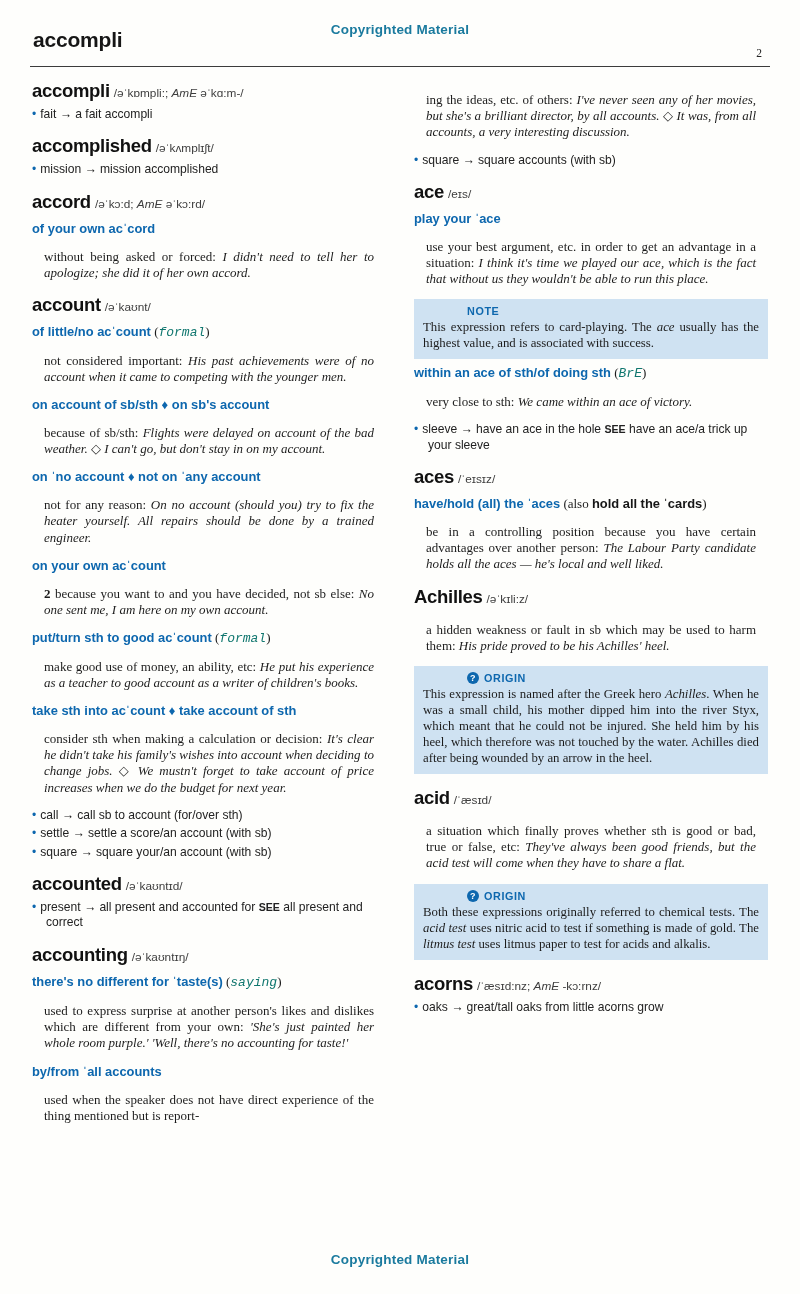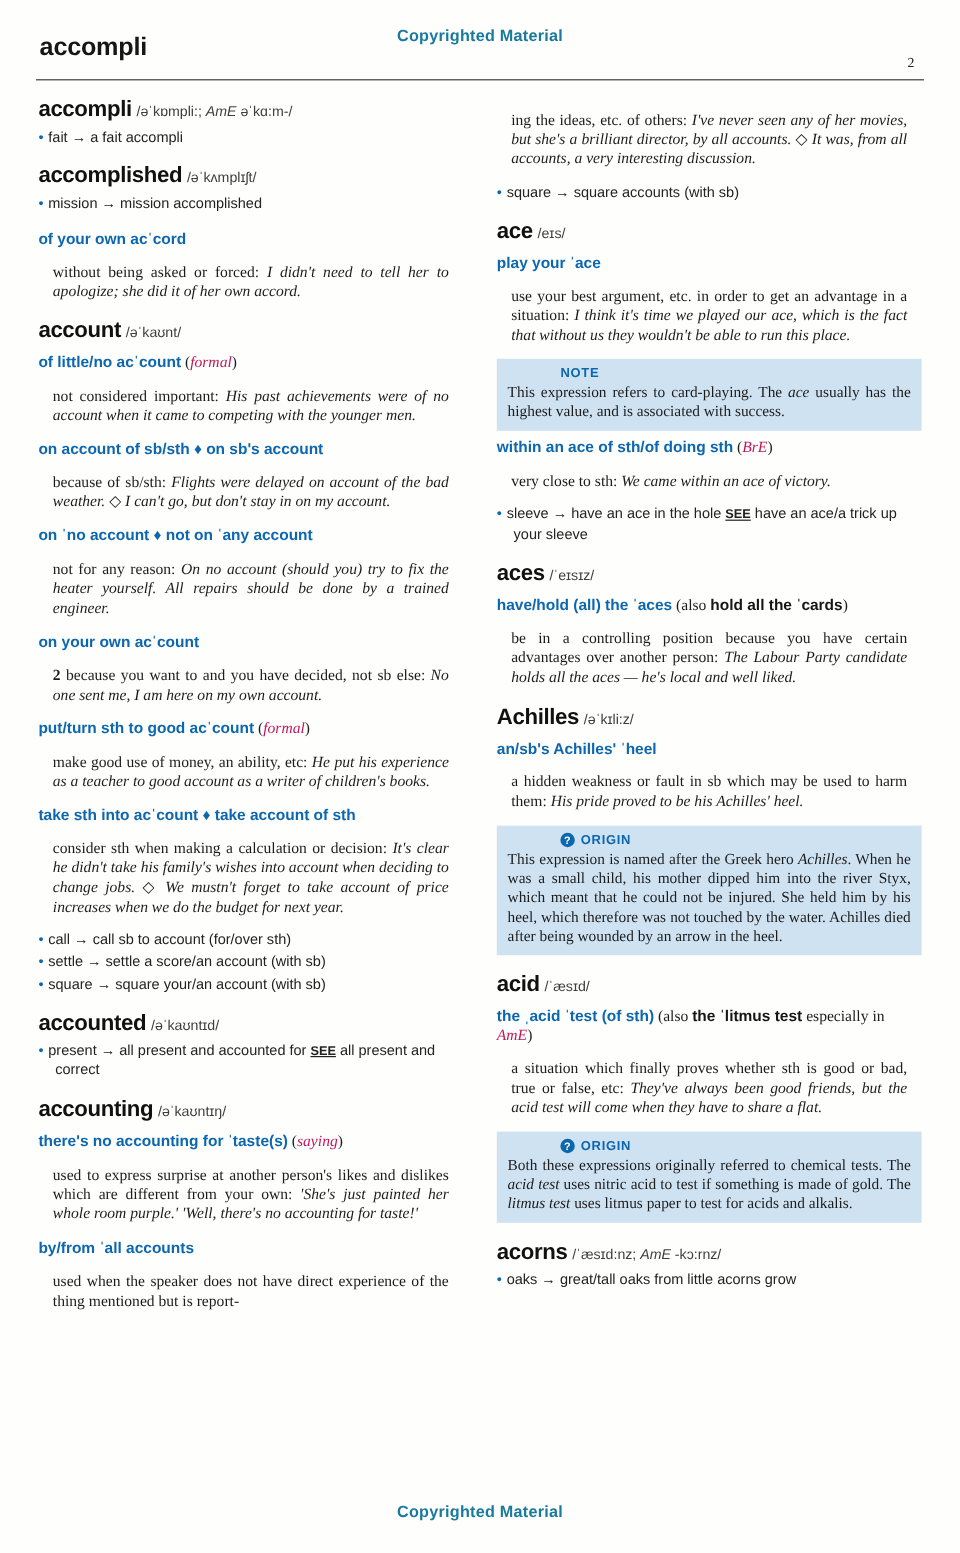--- a/index.html
+++ b/index.html
@@ -46,31 +46,31 @@
     font-family:"Liberation Sans", sans-serif; font-size:11.8px; color:#3d3d3d;
   }
   .phon .t-i { font-style:italic; }
 
   .idiom {
     margin:6px 0 0 0;
     font-family:"Liberation Sans", sans-serif; font-weight:bold;
     font-size:12.9px; line-height:15.8px; color:var(--accent, #0d67ae);
   }
   .idiom .t-p  { font-family:"Liberation Serif", serif; font-weight:normal; color:#1c1c1c; font-size:13px; }
-  .idiom .t-lab{ font-family:Liberation Serif, serif; font-weight:normal; font-style:italic; color:#be185d; font-size:13px; }
+  .idiom .t-lab{ font-family:Liberation Mono, monospace; font-weight:normal; font-style:italic; color:#0f766e; font-size:13px; }
   .idiom .t-hb { color:#161616; }
 
   .def {
     margin:12px; font-size:13px; line-height:16.2px; text-align:justify;
   }
   .t-i  { font-style:italic; }
   .t-b  { font-weight:bold; }
   .t-hb { font-family:"Liberation Sans", sans-serif; font-weight:bold; }
   .t-lab{ font-style:italic; }
-  .t-see{ font-family:"Liberation Sans", sans-serif; font-weight:bold; font-size:10.6px;text-decoration:underline; }
+  .t-see{ font-family:"Liberation Sans", sans-serif; font-weight:bold; font-size:10.6px; }
   .t-w  { font-weight:normal; }
 
   .bullet {
     margin:3px 0 0 0; font-family:"Liberation Sans", sans-serif;
     font-size:12.1px; line-height:15.4px; color:#222;
     padding-left:14px; text-indent:-14px;
   }
   .bullet .dot { color:var(--accent, #0d67ae); margin-right:4px; }
 
   .box {
@@ -102,20 +102,21 @@
     <div class="col" id="col-left">
         <div class="entry">
           <p class="hw-line"><span class="headword">accompli</span> <span class="phon"><span class="t-p">/əˈkɒmpli:; </span><span class="t-i">AmE</span><span class="t-p"> əˈkɑ:m-/</span></span></p>
           <p class="bullet"><span class="dot">•</span><span class="t-w">fait</span><span class="t-p"> → a fait accompli</span></p>
         </div>
         <div class="entry">
           <p class="hw-line"><span class="headword">accomplished</span> <span class="phon"><span class="t-p">/əˈkʌmplɪʃt/</span></span></p>
           <p class="bullet"><span class="dot">•</span><span class="t-w">mission</span><span class="t-p"> → mission accomplished</span></p>
         </div>
         <div class="entry">
+          <p class="hw-line"><span class="headword">accord</span> <span class="phon"><span class="t-p">/əˈkɔ:d; </span><span class="t-i">AmE</span><span class="t-p"> əˈkɔ:rd/</span></span></p>
           <p class="idiom"><span class="t-h">of your own acˈcord</span></p>
           <p class="def"><span class="t-p">without being asked or forced: </span><span class="t-i">I didn't need to tell her to apologize; she did it of her own accord.</span></p>
         </div>
         <div class="entry">
           <p class="hw-line"><span class="headword">account</span> <span class="phon"><span class="t-p">/əˈkaʊnt/</span></span></p>
           <p class="idiom"><span class="t-h">of little/no acˈcount</span><span class="t-p"> (</span><span class="t-lab">formal</span><span class="t-p">)</span></p>
           <p class="def"><span class="t-p">not considered important: </span><span class="t-i">His past achievements were of no account when it came to competing with the younger men.</span></p>
           <p class="idiom"><span class="t-h">on account of sb/sth ♦ on sb's account</span></p>
           <p class="def"><span class="t-p">because of sb/sth: </span><span class="t-i">Flights were delayed on account of the bad weather.</span><span class="t-p"> ◇ </span><span class="t-i">I can't go, but don't stay in on my account.</span></p>
           <p class="idiom"><span class="t-h">on ˈno account ♦ not on ˈany account</span></p>
@@ -129,21 +130,21 @@
           <p class="bullet"><span class="dot">•</span><span class="t-w">call</span><span class="t-p"> → call sb to account (for/over sth)</span></p>
           <p class="bullet"><span class="dot">•</span><span class="t-w">settle</span><span class="t-p"> → settle a score/an account (with sb)</span></p>
           <p class="bullet"><span class="dot">•</span><span class="t-w">square</span><span class="t-p"> → square your/an account (with sb)</span></p>
         </div>
         <div class="entry">
           <p class="hw-line"><span class="headword">accounted</span> <span class="phon"><span class="t-p">/əˈkaʊntɪd/</span></span></p>
           <p class="bullet"><span class="dot">•</span><span class="t-w">present</span><span class="t-p"> → all present and accounted for </span><span class="t-see">SEE</span><span class="t-p"> all present and correct</span></p>
         </div>
         <div class="entry">
           <p class="hw-line"><span class="headword">accounting</span> <span class="phon"><span class="t-p">/əˈkaʊntɪŋ/</span></span></p>
-          <p class="idiom"><span class="t-h">there's no accounting for ˈtaste(s)</span><span class="t-p"> (</span><span class="t-lab">saying</span><span class="t-p">)</span></p>
+          <p class="idiom"><span class="t-h">there's no different for ˈtaste(s)</span><span class="t-p"> (</span><span class="t-lab">saying</span><span class="t-p">)</span></p>
           <p class="def"><span class="t-p">used to express surprise at another person's likes and dislikes which are different from your own: </span><span class="t-i">'She's just painted her whole room purple.' 'Well, there's no accounting for taste!'</span></p>
         </div>
         <div class="entry">
           <p class="idiom"><span class="t-h">by/from ˈall accounts</span></p>
           <p class="def"><span class="t-p">used when the speaker does not have direct experience of the thing mentioned but is report-</span></p>
         </div>
       </div>
     <div class="col" id="col-right">
         <div class="entry">
           <p class="def"><span class="t-p">ing the ideas, etc. of others: </span><span class="t-i">I've never seen any of her movies, but she's a brilliant director, by all accounts.</span><span class="t-p"> ◇ </span><span class="t-i">It was, from all accounts, a very interesting discussion.</span></p>
@@ -163,33 +164,31 @@
           <p class="def"><span class="t-p">very close to sth: </span><span class="t-i">We came within an ace of victory.</span></p>
           <p class="bullet"><span class="dot">•</span><span class="t-w">sleeve</span><span class="t-p"> → have an ace in the hole </span><span class="t-see">SEE</span><span class="t-p"> have an ace/a trick up your sleeve</span></p>
         </div>
         <div class="entry">
           <p class="hw-line"><span class="headword">aces</span> <span class="phon"><span class="t-p">/ˈeɪsɪz/</span></span></p>
           <p class="idiom"><span class="t-h">have/hold (all) the ˈaces</span><span class="t-p"> (also </span><span class="t-hb">hold all the ˈcards</span><span class="t-p">)</span></p>
           <p class="def"><span class="t-p">be in a controlling position because you have certain advantages over another person: </span><span class="t-i">The Labour Party candidate holds all the aces — he's local and well liked.</span></p>
         </div>
         <div class="entry">
           <p class="hw-line"><span class="headword">Achilles</span> <span class="phon"><span class="t-p">/əˈkɪli:z/</span></span></p>
-          <p class="idiom"><span class="t-h">an/sb's Achilles' ˈheel</span></p>
           <p class="def"><span class="t-p">a hidden weakness or fault in sb which may be used to harm them: </span><span class="t-i">His pride proved to be his Achilles' heel.</span></p>
           <div class="box origin">
             <p class="box-title">
               <span class="q-icon">?</span>
               <span class="box-title-text">ORIGIN</span>
             </p>
             <p class="box-text"><span class="t-p">This expression is named after the Greek hero </span><span class="t-i">Achilles</span><span class="t-p">. When he was a small child, his mother dipped him into the river Styx, which meant that he could not be injured. She held him by his heel, which therefore was not touched by the water. Achilles died after being wounded by an arrow in the heel.</span></p>
           </div>
         </div>
         <div class="entry">
           <p class="hw-line"><span class="headword">acid</span> <span class="phon"><span class="t-p">/ˈæsɪd/</span></span></p>
-          <p class="idiom"><span class="t-h">the ˌacid ˈtest (of sth)</span><span class="t-p"> (also </span><span class="t-hb">the ˈlitmus test</span><span class="t-p"> especially in </span><span class="t-lab">AmE</span><span class="t-p">)</span></p>
           <p class="def"><span class="t-p">a situation which finally proves whether sth is good or bad, true or false, etc: </span><span class="t-i">They've always been good friends, but the acid test will come when they have to share a flat.</span></p>
           <div class="box origin">
             <p class="box-title">
               <span class="q-icon">?</span>
               <span class="box-title-text">ORIGIN</span>
             </p>
             <p class="box-text"><span class="t-p">Both these expressions originally referred to chemical tests. The </span><span class="t-i">acid test</span><span class="t-p"> uses nitric acid to test if something is made of gold. The </span><span class="t-i">litmus test</span><span class="t-p"> uses litmus paper to test for acids and alkalis.</span></p>
           </div>
         </div>
         <div class="entry">

